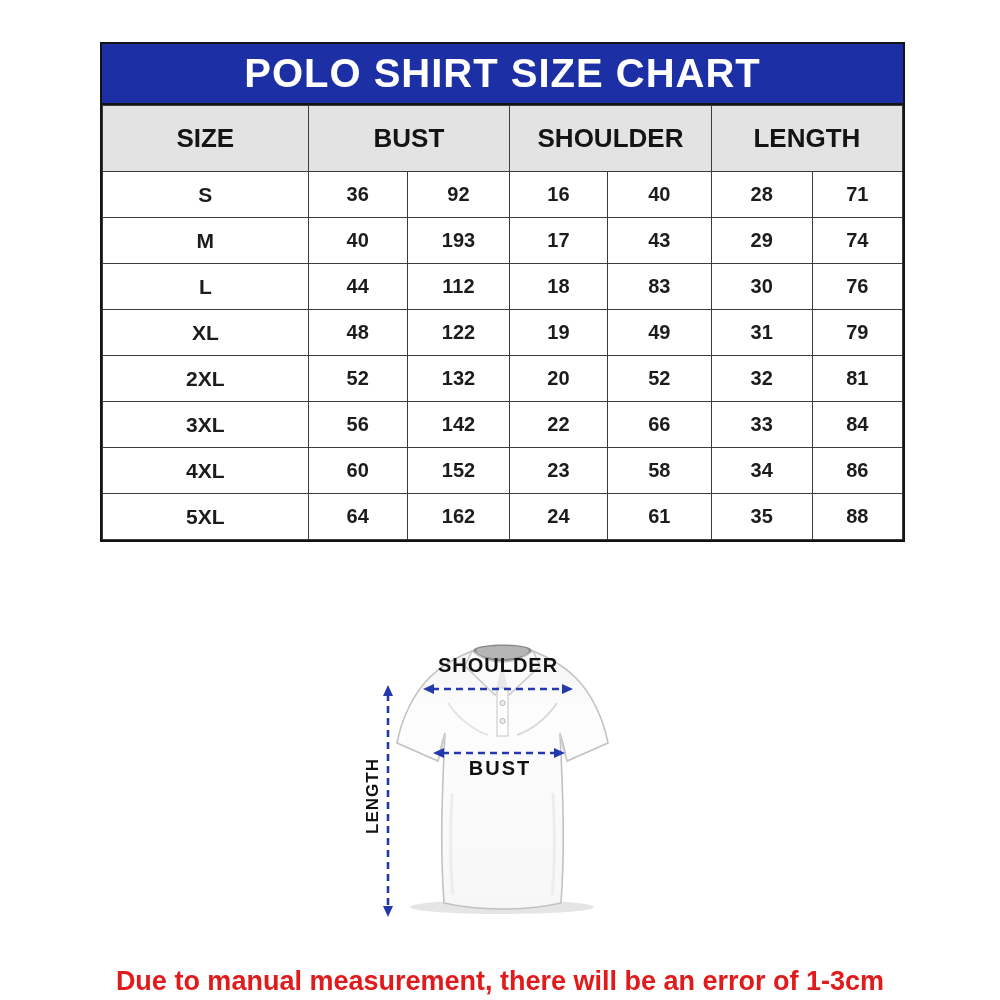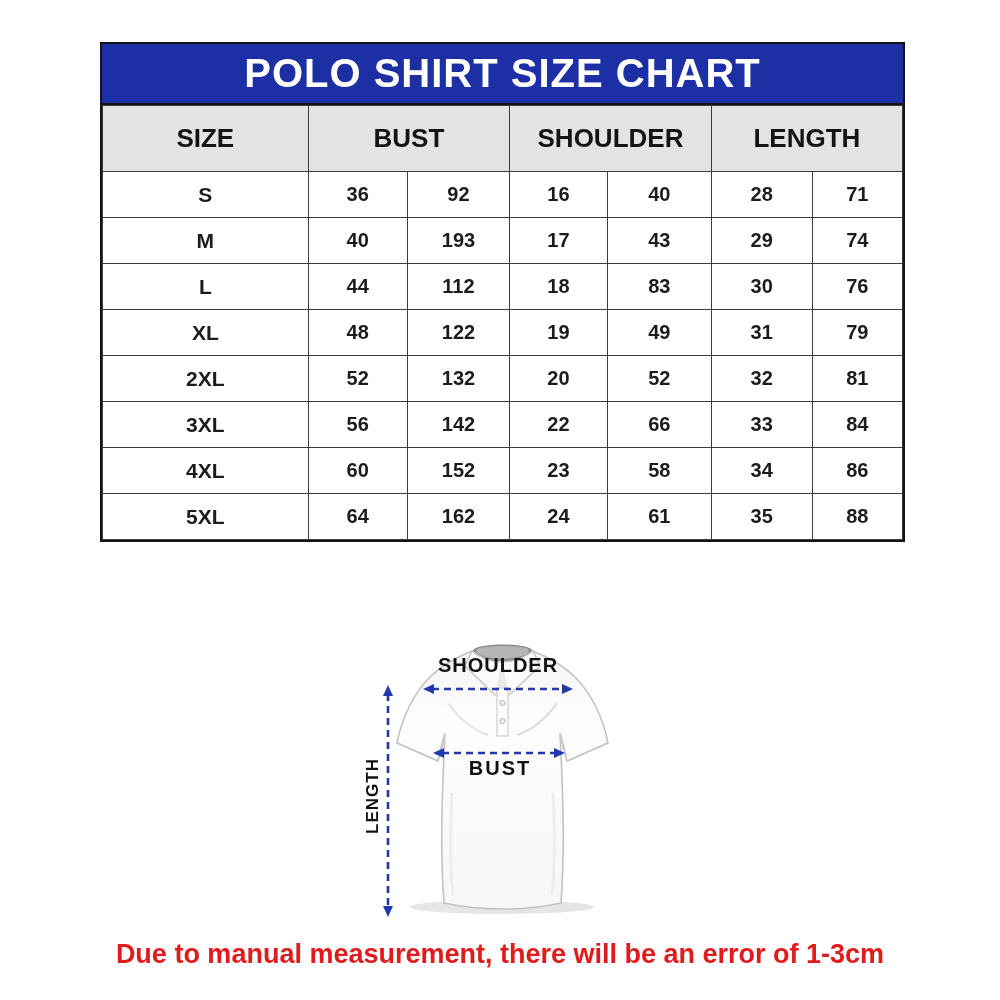--- a/index.html
+++ b/index.html
@@ -30,21 +30,21 @@
   .label-shoulder { left: 168px; top: 25px; font-size: 20px; letter-spacing: 1px; }
   .label-bust { left: 170px; top: 128px; font-size: 20px; letter-spacing: 2px; }
   .label-length { left: 43px; top: 156px; font-size: 17px; letter-spacing: 1px;
     transform: translate(-50%, -50%) rotate(-90deg); }
   .arrow { position: absolute; z-index: 4; }
   .arrow-shoulder { left: 93px; top: 43px; }
   .arrow-bust { left: 103px; top: 107px; }
   .arrow-length { left: 52px; top: 45px; }
 
   
-  .footnote { position: absolute; left: 0; top: 939px; width: 1000px;
+  .footnote { position: absolute; left: 0; top: 966px; width: 1000px;
     text-align: center; color: #e11b1b; font-size: 27px; font-weight: bold; }
 </style>
 </head>
 <body>
 
 <div class="page">
 
   <div class="chart">
     <div class="title-bar">POLO SHIRT SIZE CHART</div>
     <table class="size-table">

